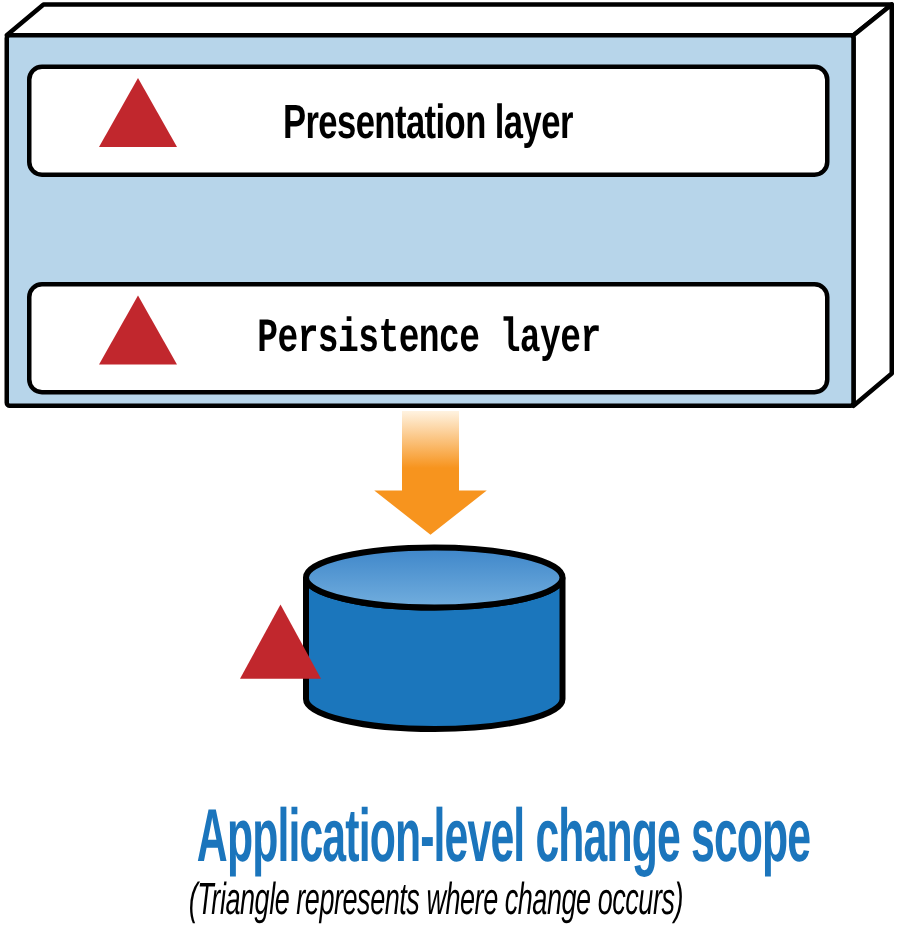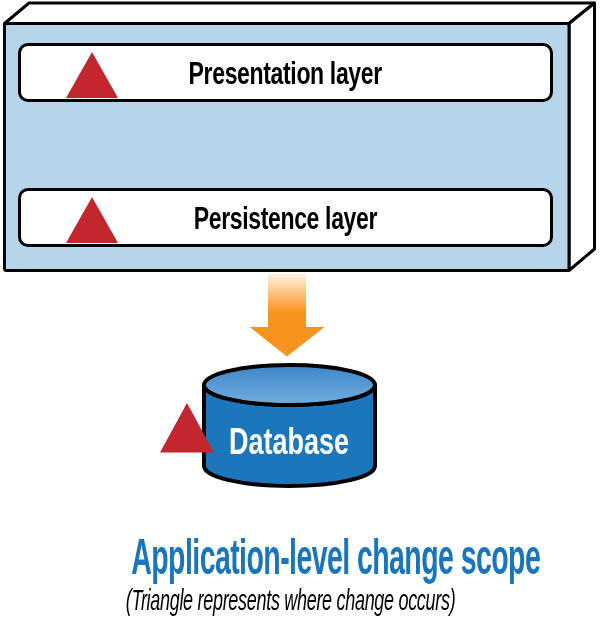--- a/index.html
+++ b/index.html
@@ -2,25 +2,25 @@
 <html><head>
 <meta charset="utf-8">
 <style>
   html,body { margin:0; padding:0; background:#fff; }
   .stage {
     position:relative; width:600px; height:619px; background:#ffffff;
     overflow:hidden; font-family:"Liberation Sans", sans-serif;
   }
   .bgsvg { position:absolute; left:0; top:0; }
   .layer-row {
-    position:absolute; left:18px; width:535px; height:59px;
+    position:absolute; left:18px; width:535px; height:75px;
     box-sizing:border-box; background:#ffffff; border:3px solid #000;
     border-radius:10px; display:flex; align-items:center; justify-content:center;
   }
-  .row-0 { top:43px; } .row-1 { top:117px; } .row-2 { top:188px; }
+  .row-0 { top:43px; } .row-1 { top:117px; } .row-2 { top:188px;font-family:Liberation Mono, monospace; }
   .layer-label {
     font-size:32px; font-weight:bold; color:#000; white-space:nowrap;
     transform:scaleX(0.72); transform-origin:center; letter-spacing:-0.5px;
     line-height:1;
   }
   .tri-icon { position:absolute; left:44px; top:5px; }
   .db-label {
     position:absolute; left:202px; top:422px; width:175px; height:40px;
     display:flex; align-items:center; justify-content:center;
   }
@@ -81,23 +81,20 @@
   </div>
 
 
   <div class="layer-row row-2">
     <svg class="tri-icon" width="54" height="48" viewBox="0 0 54 48">
       <polygon points="27,1 53,47 1,47" fill="#c1272d"></polygon>
     </svg>
     <span class="layer-label">Persistence layer</span>
   </div>
 
-  <div class="db-label">
-    <span>Database</span>
-  </div>
 
   <div class="caption-title">
     <span style="color: rgb(27, 117, 188);">Application-level change scope</span>
   </div>
   <div class="caption-sub">
     <span>(Triangle represents where change occurs)</span>
   </div>
 
 </div>
 

